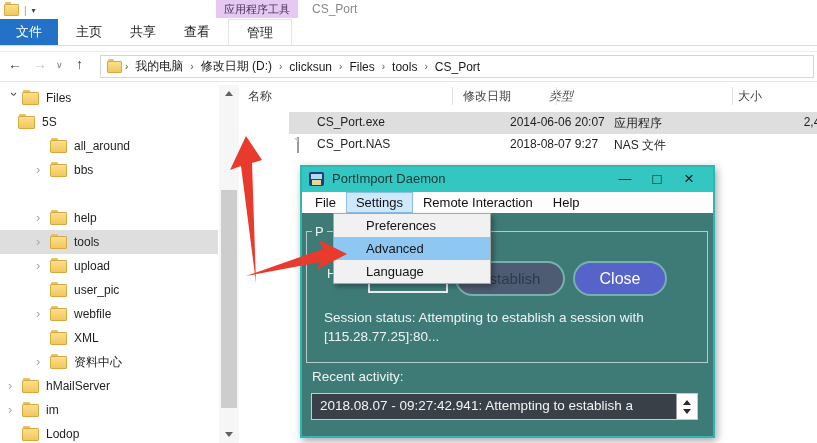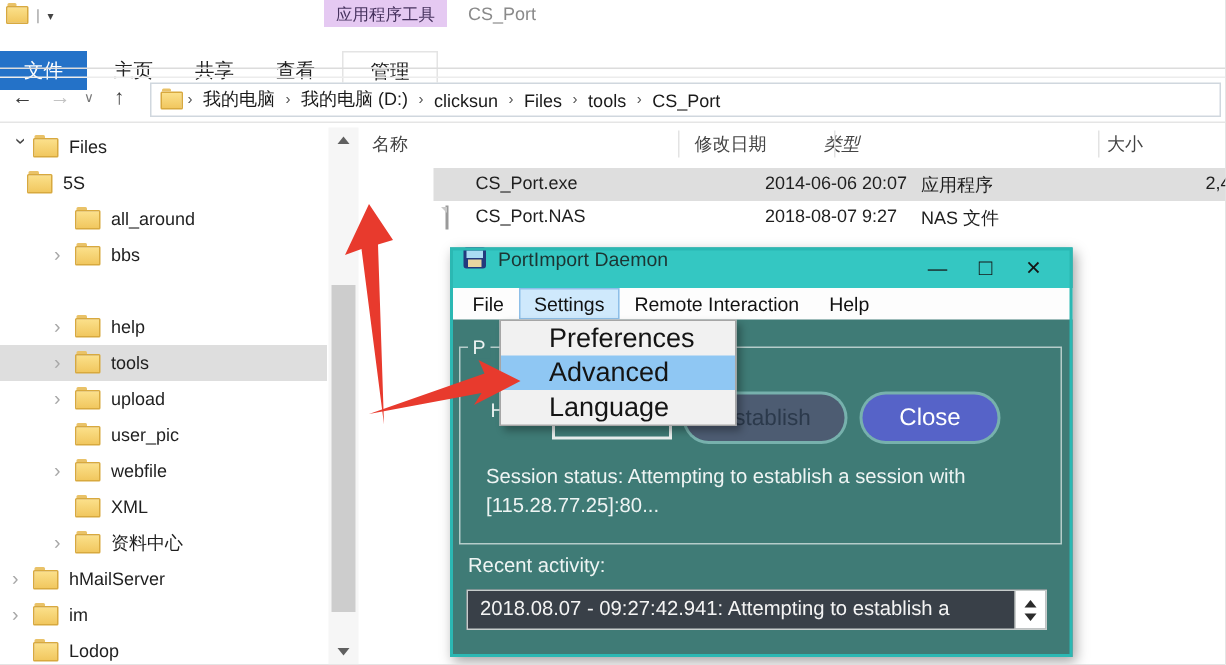--- a/index.html
+++ b/index.html
@@ -9,21 +9,21 @@
   
   .qat{position:absolute;left:4px;top:2px;display:flex;align-items:center;gap:5px;height:16px;}
   .mini-folder{width:13px;height:10px;background:linear-gradient(#fbe08a,#f1c75f);border:1px solid #d8a93e;border-radius:1px;position:relative;}
   .mini-folder:before{content:"";position:absolute;top:-3px;left:0;width:6px;height:2px;background:#e9c268;border-radius:1px 1px 0 0;}
   .qat-sep{color:#9a9a9a;font-size:10px;}
   .qat-arrow{color:#444;font-size:8px;}
   .ctx-tab{position:absolute;left:216px;top:0;width:82px;height:18px;background:var(--context_tab_purple,#e5c9f2);
            color:#46325e;font-size:11px;display:flex;align-items:center;justify-content:center;}
   .win-title{position:absolute;left:312px;top:2px;font-size:12px;color:#8a8a8a;}
 
-  .tabs{position:absolute;left:0;top:34px;height:26px;display:flex;font-size:13px;}
+  .tabs{position:absolute;left:0;top:19px;height:26px;display:flex;font-size:13px;}
   .tab{height:26px;display:flex;align-items:center;justify-content:center;padding:0 14px;color:#222;}
   .tab.file{background:var(--file_tab_blue,#2472c8);color:#fff;margin-right:4px;padding:0 16px;}
   .tab.manage{background:#fff;border:1px solid #e4e4e4;border-bottom:none;margin-left:4px;padding:0 18px;}
   .rline1{position:absolute;left:0;top:45px;width:817px;height:1px;background:#dcdcdc;}
   .rline2{position:absolute;left:0;top:51px;width:817px;height:1px;background:#ececec;}
 
   .navrow{position:absolute;left:0;top:52px;width:817px;height:29px;}
   .navbtn{position:absolute;top:4px;font-size:14px;color:#3b3b3b;}
   .navbtn.dis{color:#c3c3c3;}
   .navbtn.small{font-size:9px;color:#777;top:8px;}
@@ -61,21 +61,21 @@
   .appicon{width:15px;height:14px;background:#233a7d;border-radius:2px;position:relative;}
   .appicon:before{content:"";position:absolute;top:2px;left:2px;right:2px;height:5px;background:#aadcf2;}
   .appicon:after{content:"";position:absolute;bottom:1px;left:3px;right:3px;height:5px;background:#e7d6a0;}
   .docicon{width:11px;height:14px;background:#fff;border:1px solid #9a9a9a;position:relative;}
   .docicon:before{content:"";position:absolute;top:0;right:0;width:0;height:0;border-left:4px solid transparent;border-top:4px solid #c9c9c9;}
 
   
   #dialog{position:absolute;left:300px;top:165px;width:415px;height:273px;background:var(--dialog_body_teal,#3f7b76);
           box-shadow:2px 3px 8px rgba(0,0,0,.35);}
   .dlg-border{position:absolute;inset:0;border:2px solid var(--dialog_border_teal,#2bb8b3);pointer-events:none;z-index:34;}
-  .dlg-title{position:absolute;left:0;top:0;width:100%;height:27px;background:var(--titlebar_teal,#34c7c2);display:flex;align-items:flex-start;}
+  .dlg-title{position:absolute;left:0;top:0;width:100%;height:27px;background:var(--titlebar_teal,#34c7c2);display:flex;align-items:center;}
   .dlg-title .appicon{margin-left:9px;}
   .dlg-title-text{margin-left:8px;font-size:13px;color:#1c3533;}
   .dlg-ctrls{position:absolute;right:10px;top:0;height:27px;display:flex;align-items:center;}
   .dlg-ctrl{width:32px;text-align:center;color:#151515;font-size:13px;}
   .dlg-menubar{position:absolute;left:0;top:27px;width:100%;height:21px;background:#fdfdfd;display:flex;align-items:center;
                font-size:13px;color:#111;padding-left:5px;box-sizing:border-box;}
   .mitem{padding:1px 10px;height:19px;display:flex;align-items:center;}
   .mitem.active{background:var(--settings_tab_highlight,#cfe9fc);border:1px solid #8ebfe8;padding:0 9px;}
 
   .gbox{position:absolute;left:6px;top:66px;width:400px;height:130px;border:1px solid rgba(222,232,231,.75);}
@@ -91,21 +91,21 @@
   .logbox{position:absolute;left:11px;top:228px;width:387px;height:27px;border:1px solid #c6cccb;background:var(--textbox_dark,#394048);box-sizing:border-box;}
   .logtext{position:absolute;left:8px;top:4px;font-size:13.5px;color:#f4f4f4;white-space:nowrap;text-align:center;}
   .spinner{position:absolute;right:0;top:0;width:20px;height:25px;background:#fff;border-left:1px solid #9aa0a0;
            display:flex;flex-direction:column;align-items:center;justify-content:center;gap:4px;}
   .sp-up{width:0;height:0;border-left:4px solid transparent;border-right:4px solid transparent;border-bottom:5px solid #2b2b2b;}
   .sp-dn{width:0;height:0;border-left:4px solid transparent;border-right:4px solid transparent;border-top:5px solid #2b2b2b;}
 
   
   #dropdown{position:absolute;left:33px;top:48px;width:156px;background:#f1f1f1;border:1px solid #a6a6a6;
             box-shadow:3px 3px 5px rgba(0,0,0,.3);z-index:30;}
-  .ditem{height:23px;line-height:23px;padding-left:32px;font-size:18px;color:#141414;}
+  .ditem{height:23px;line-height:23px;padding-left:32px;font-size:13px;color:#141414;}
   .ditem.hl{background:var(--menu_highlight_blue,#8fc7f3);}
 
   
   #arrows{position:absolute;left:0;top:0;width:817px;height:443px;z-index:50;pointer-events:none;}
 </style>
 </head>
 <body>
 
 <div id="canvas">
 
@@ -130,21 +130,21 @@
   <div class="navrow">
     <span class="navbtn" style="left:8px;">←</span>
     <span class="navbtn dis" style="left:33px;">→</span>
     <span class="navbtn small" style="left:56px;">∨</span>
     <span class="navbtn" style="left:76px;">↑</span>
     <div class="addrbox">
       <span class="mini-folder"></span>
       <span class="csep">›</span>
       <span class="crumb">我的电脑</span>
       <span class="csep">›</span>
-      <span class="crumb">我的电脑 (D:)</span>
+      <span class="crumb">修改日期 (D:)</span>
       <span class="csep">›</span>
       <span class="crumb">clicksun</span>
       <span class="csep">›</span>
       <span class="crumb">Files</span>
       <span class="csep">›</span>
       <span class="crumb">tools</span>
       <span class="csep">›</span>
       <span class="crumb">CS_Port</span>
     </div>
   </div>

